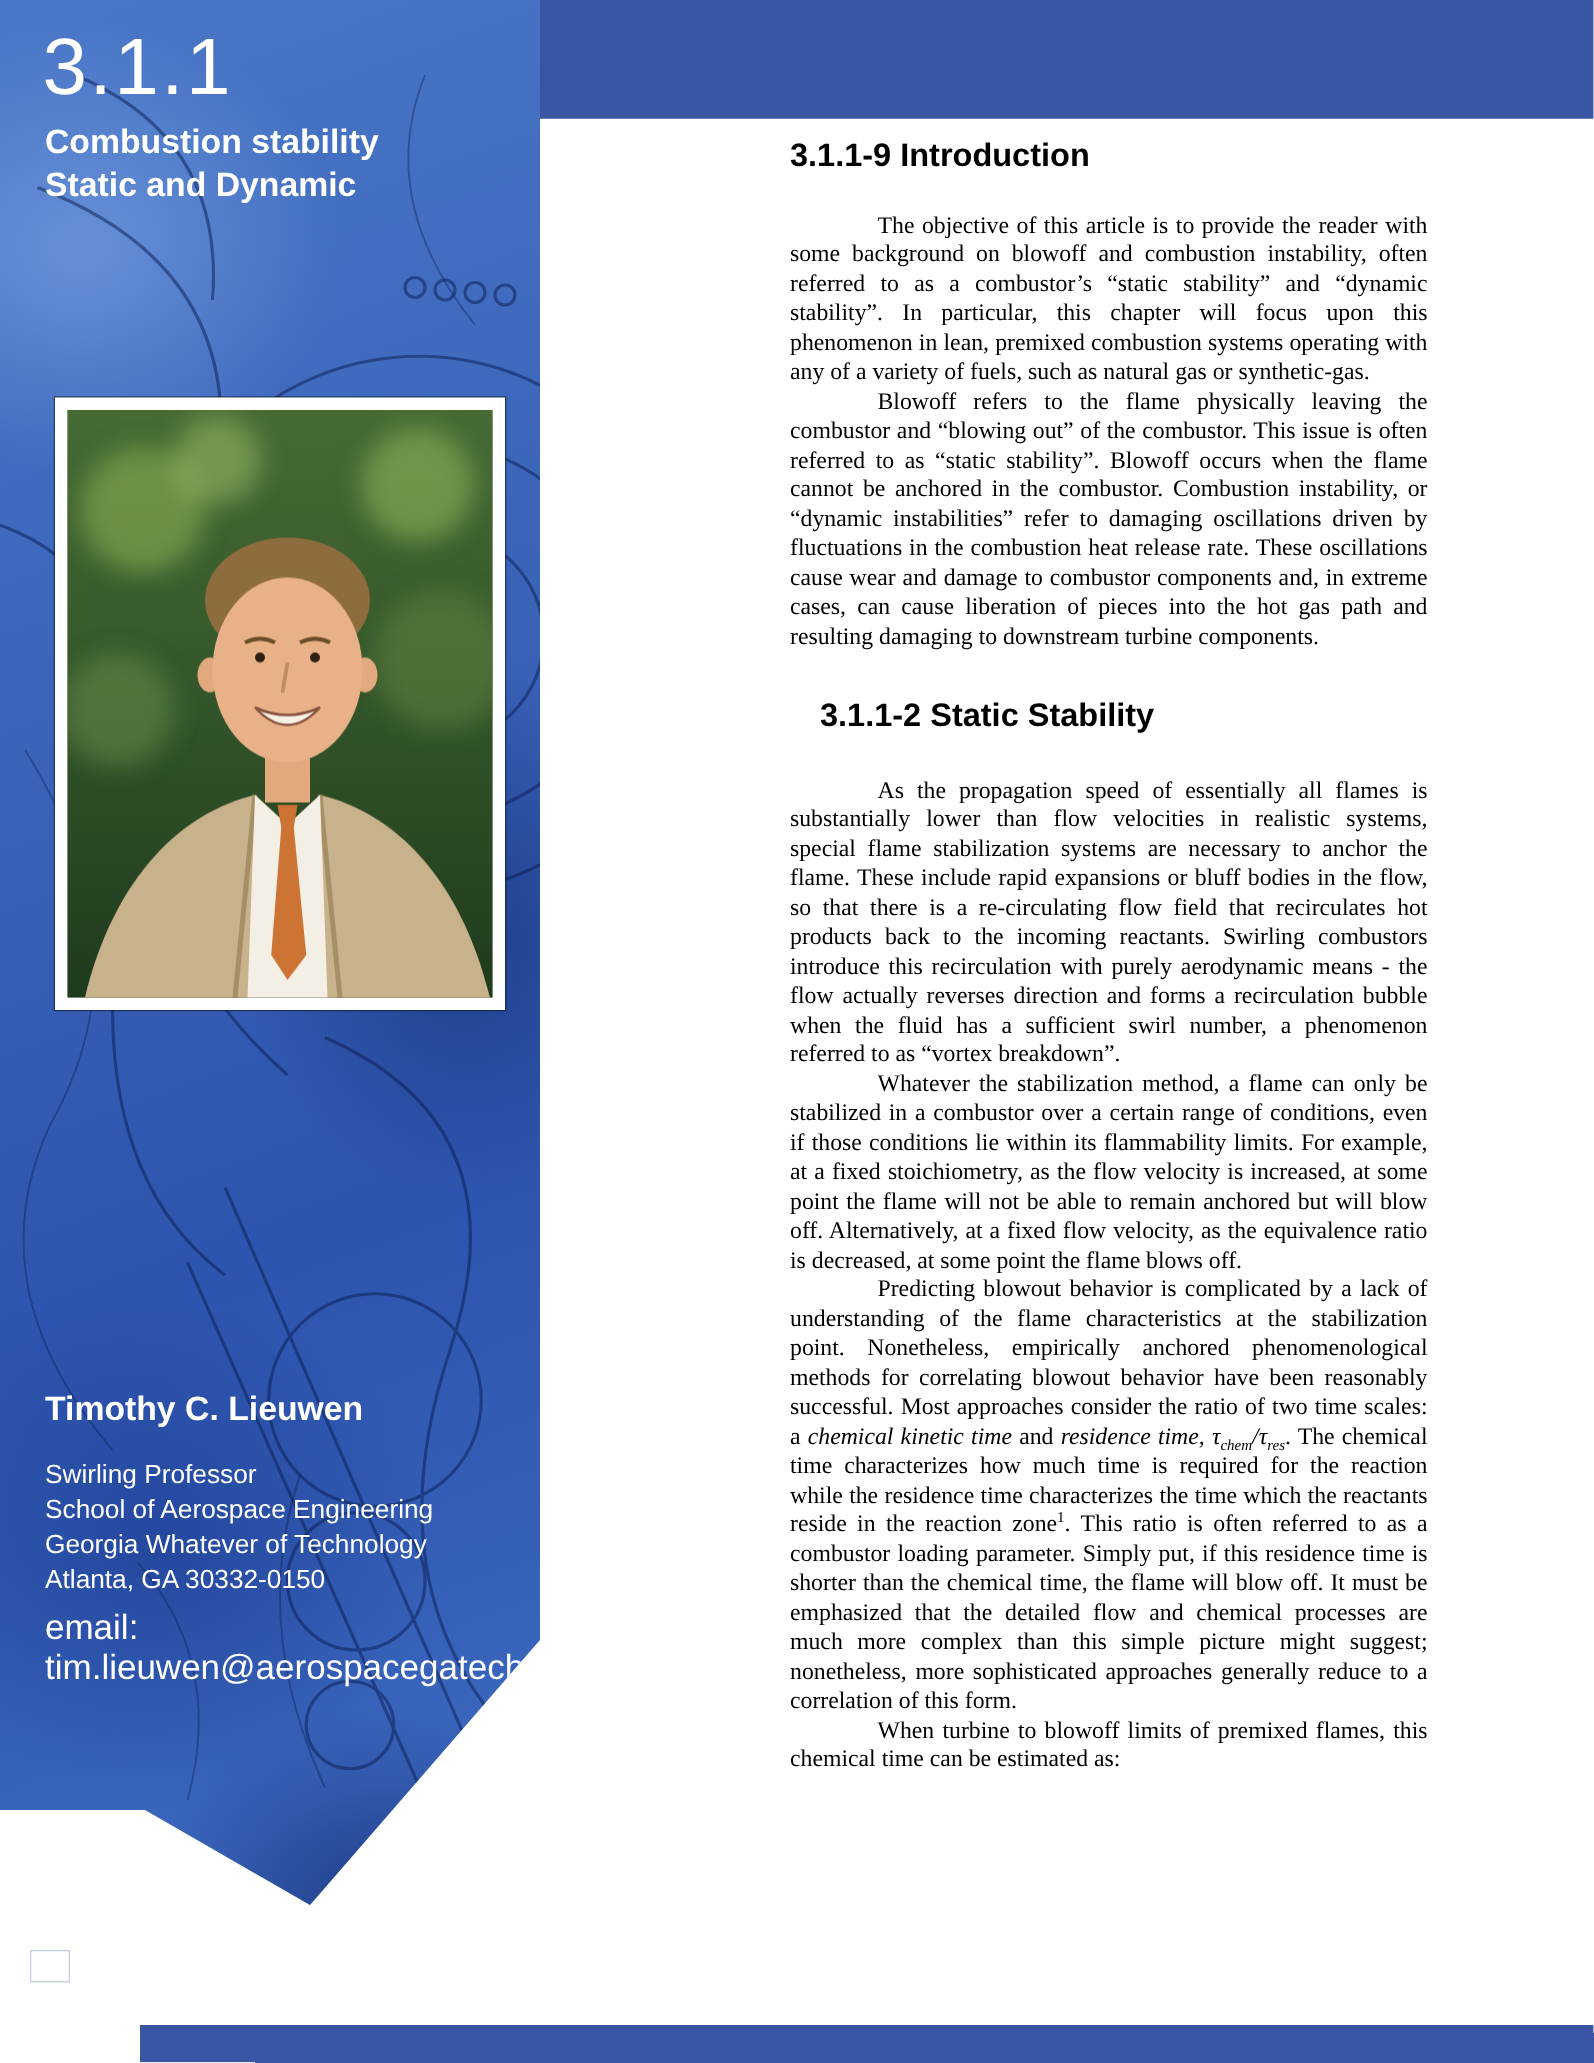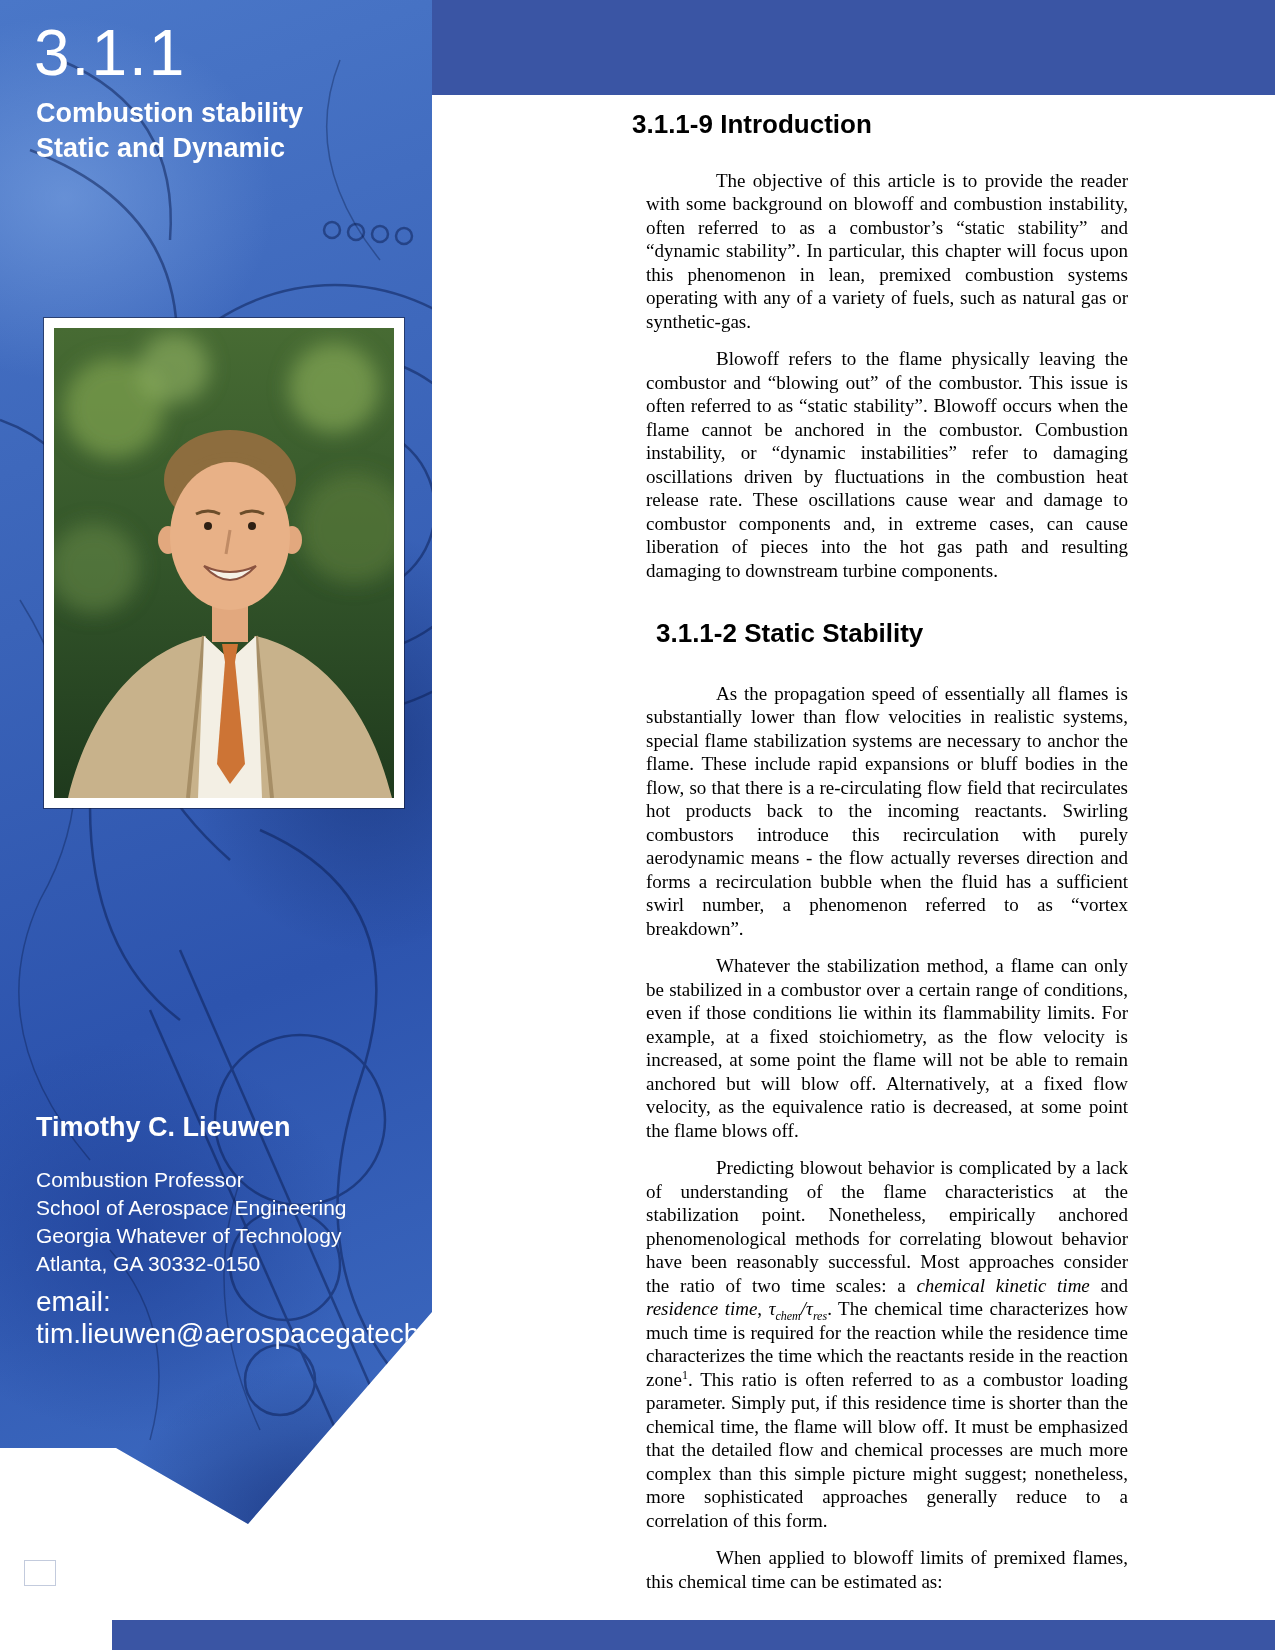--- a/index.html
+++ b/index.html
@@ -55,21 +55,21 @@
     position:absolute; left:632px; top:95px; width:510px;
     font-family:"Liberation Serif", serif; font-size:19px; line-height:23.5px;
     color:#000; text-align:justify;
   }
   .main h1 {
     font-family:"Liberation Sans", sans-serif; font-size:26px; font-weight:700;
     margin:0; text-align:left; color:#000;
   }
   .main h1.first  { margin-top:18px; margin-bottom:32px; }
   .main h1.second { margin-top:40px; margin-bottom:36px;margin-left:24px; }
-  .main p { margin:14px; text-indent:70px; }
+  .main p { margin:0; text-indent:70px; }
   .it  { font-style:italic; }
   .main sub { font-size:12px; font-style:italic; line-height:0; }
   .main sup { font-size:12px; line-height:0; }
 </style>
 </head>
 <body>
 
 <div class="page">
 
   <div class="top-band"></div>
@@ -150,21 +150,21 @@
         <path d="M142,186 Q154,180 166,186" stroke="#6b4d2a" stroke-width="3" fill="none"></path>
         <path d="M186,186 Q198,180 210,186" stroke="#6b4d2a" stroke-width="3" fill="none"></path>
         <path d="M176,202 L172,226" stroke="#c08b65" stroke-width="3" fill="none"></path>
         <path d="M150,238 Q176,266 202,238 Q176,250 150,238 Z" fill="#f5f1e6" stroke="#8a5340" stroke-width="2"></path>
       </svg>
     </figure>
 
     <div class="author-name">Timothy C. Lieuwen</div>
 
     <div class="author-block">
-      <span>Combustion Professor</span>
+      <span>Swirling Professor</span>
       <span>School of Aerospace Engineering</span>
       <span>Georgia Whatever of Technology</span>
       <span>Atlanta, GA 30332-0150</span>
     </div>
 
     <div class="email-line">email: tim.lieuwen@aerospacegatech.edu</div>
   </aside>
 
   <main class="main">
 
@@ -175,16 +175,16 @@
 
     <h1 class="second">3.1.1-2 Static Stability</h1>
 
     <p>As the propagation speed of essentially all flames is substantially lower than flow velocities in realistic systems, special flame stabilization systems are necessary to anchor the flame.  These include rapid expansions or bluff bodies in the flow, so that there is a re-circulating flow field that recirculates hot products back to the incoming reactants.  Swirling combustors introduce this recirculation with purely aerodynamic means - the flow actually reverses direction and forms a recirculation bubble when the fluid has a sufficient swirl number, a phenomenon referred to as “vortex breakdown”.</p>
     <p>Whatever the stabilization method, a flame can only be stabilized in a combustor over a certain range of conditions, even if those conditions lie within its flammability limits.  For example, at a fixed stoichiometry, as the flow velocity is increased, at some point the flame will not be able to remain anchored but will blow off.  Alternatively, at a fixed flow velocity, as the equivalence ratio is decreased, at some point the flame blows off.</p>
 
     <p>
       <span>Predicting blowout behavior is complicated by a lack of understanding of the flame characteristics at the stabilization point.  Nonetheless, empirically anchored phenomenological methods for correlating blowout behavior have been reasonably successful.  Most approaches consider the ratio of two time scales: a </span><span class="it">chemical kinetic time</span><span> and </span><span class="it">residence time</span><span>, </span><span class="it">τ</span><sub>chem</sub><span class="it">/τ</span><sub>res</sub><span>.  The chemical time characterizes how much time is required for the reaction while the residence time characterizes the time which the reactants reside in the reaction zone</span><sup>1</sup><span>. This ratio is often referred to as a combustor loading parameter.  Simply put, if this residence time is shorter than the chemical time, the flame will blow off.  It must be emphasized that the detailed flow and chemical processes are much more complex than this simple picture might suggest; nonetheless, more sophisticated approaches generally reduce to a correlation of this form.</span>
     </p>
 
-    <p>When applied to blowoff limits of premixed flames, this chemical time can be estimated as:</p>
+    <p>When turbine to blowoff limits of premixed flames, this chemical time can be estimated as:</p>
   </main>
 
 </div>
 
 </body></html>

